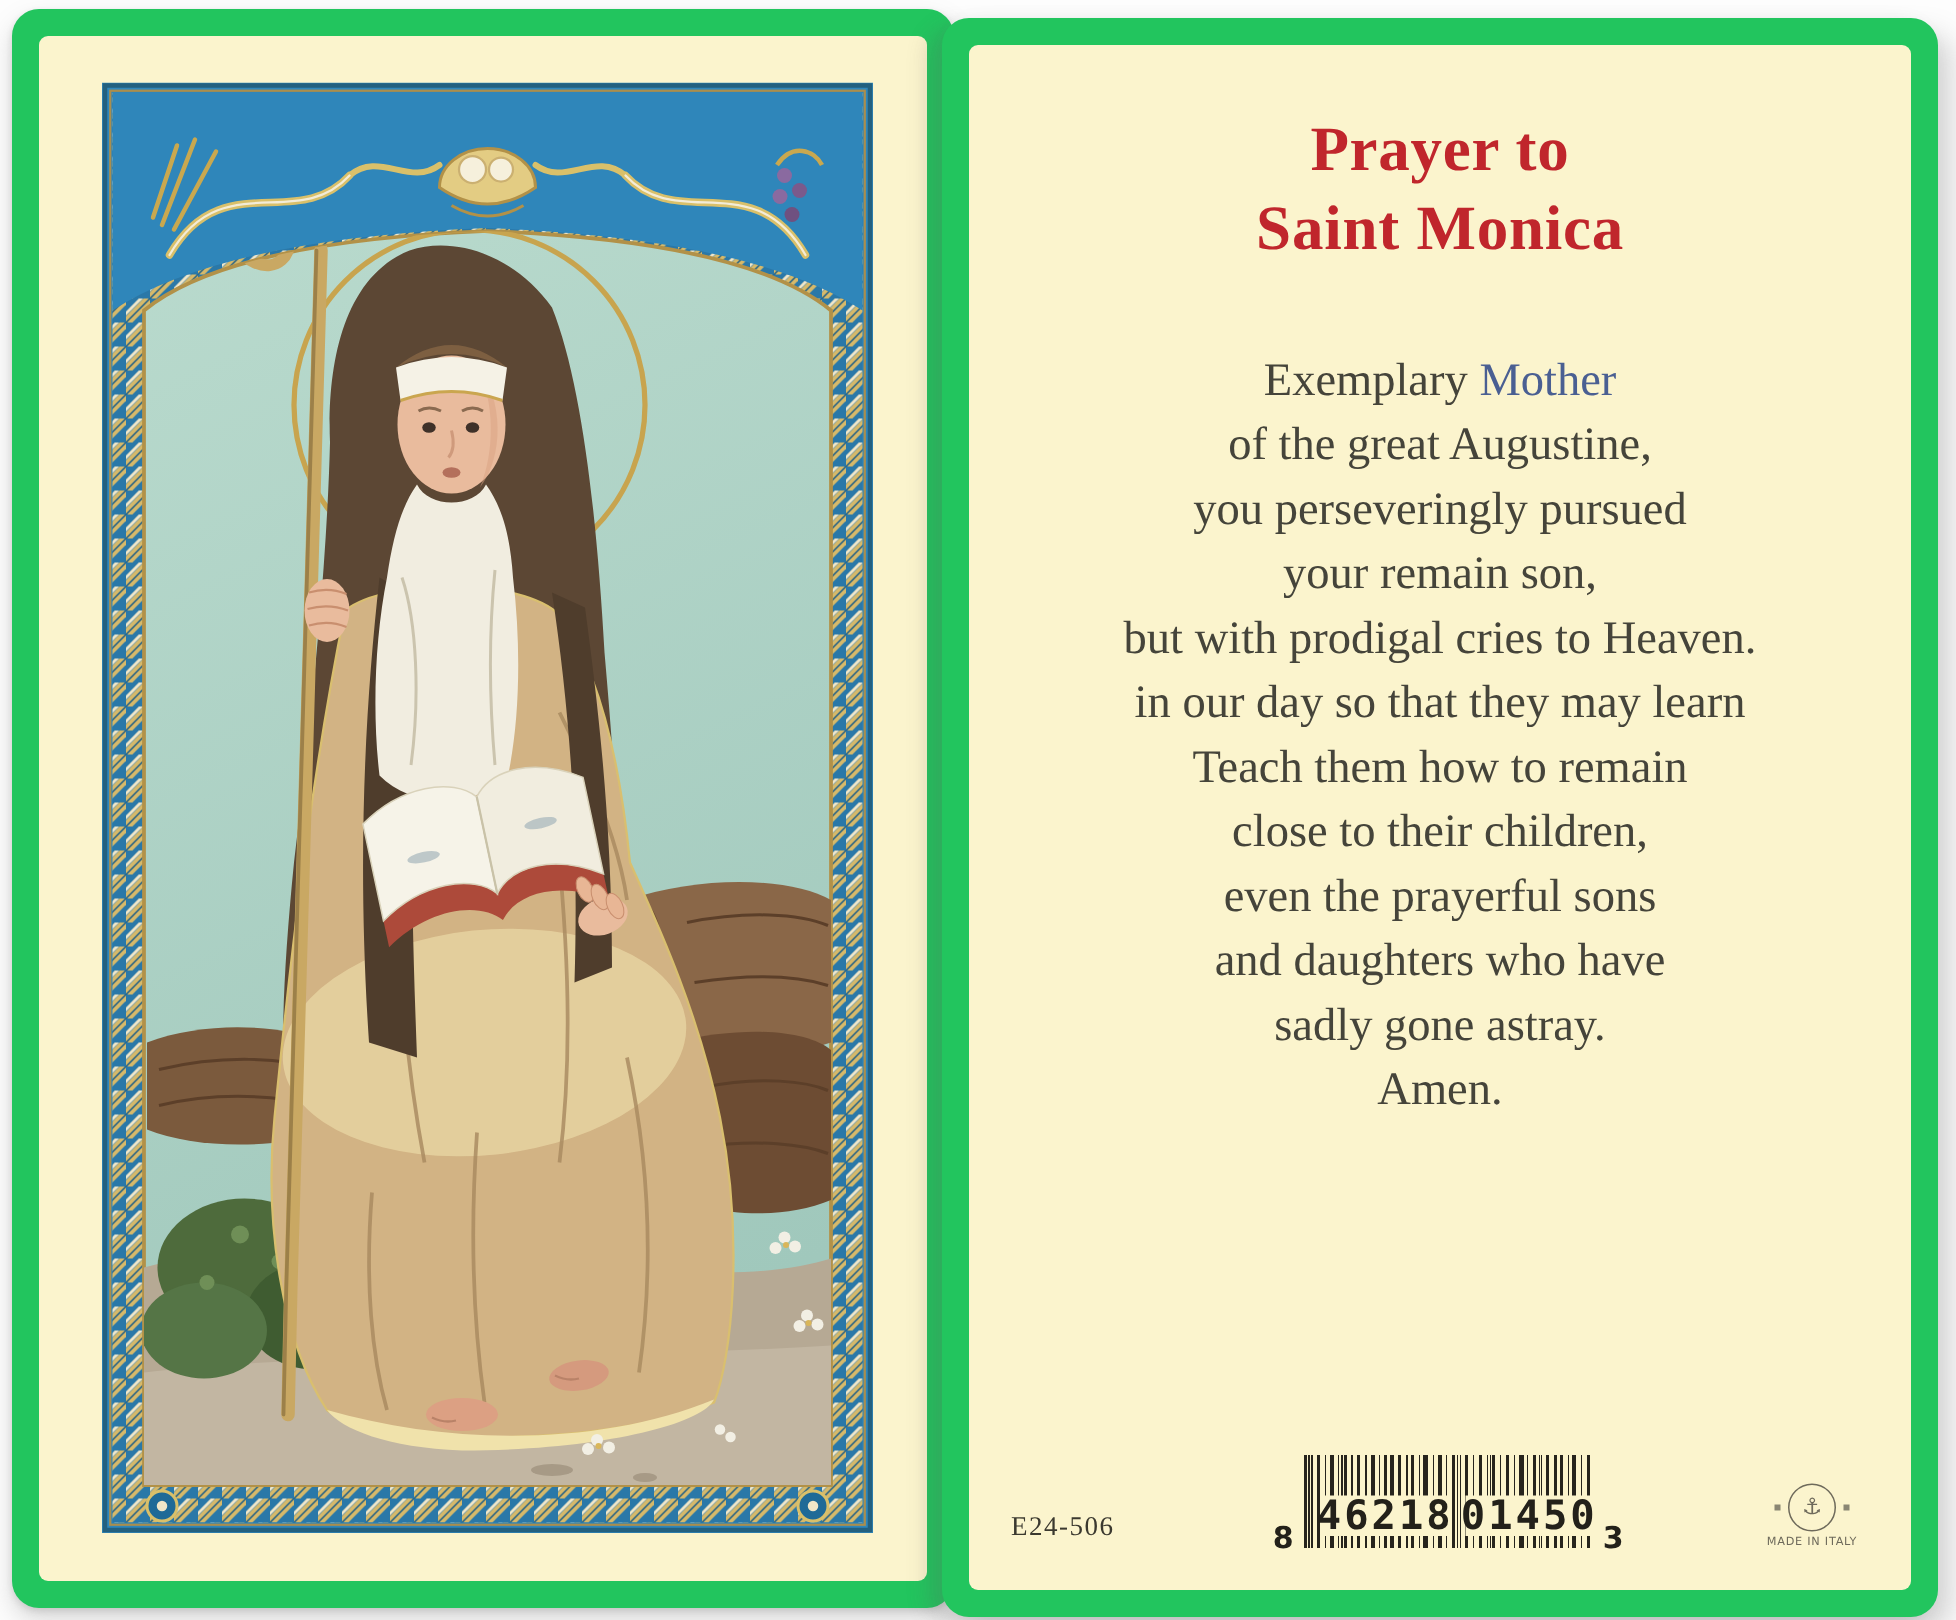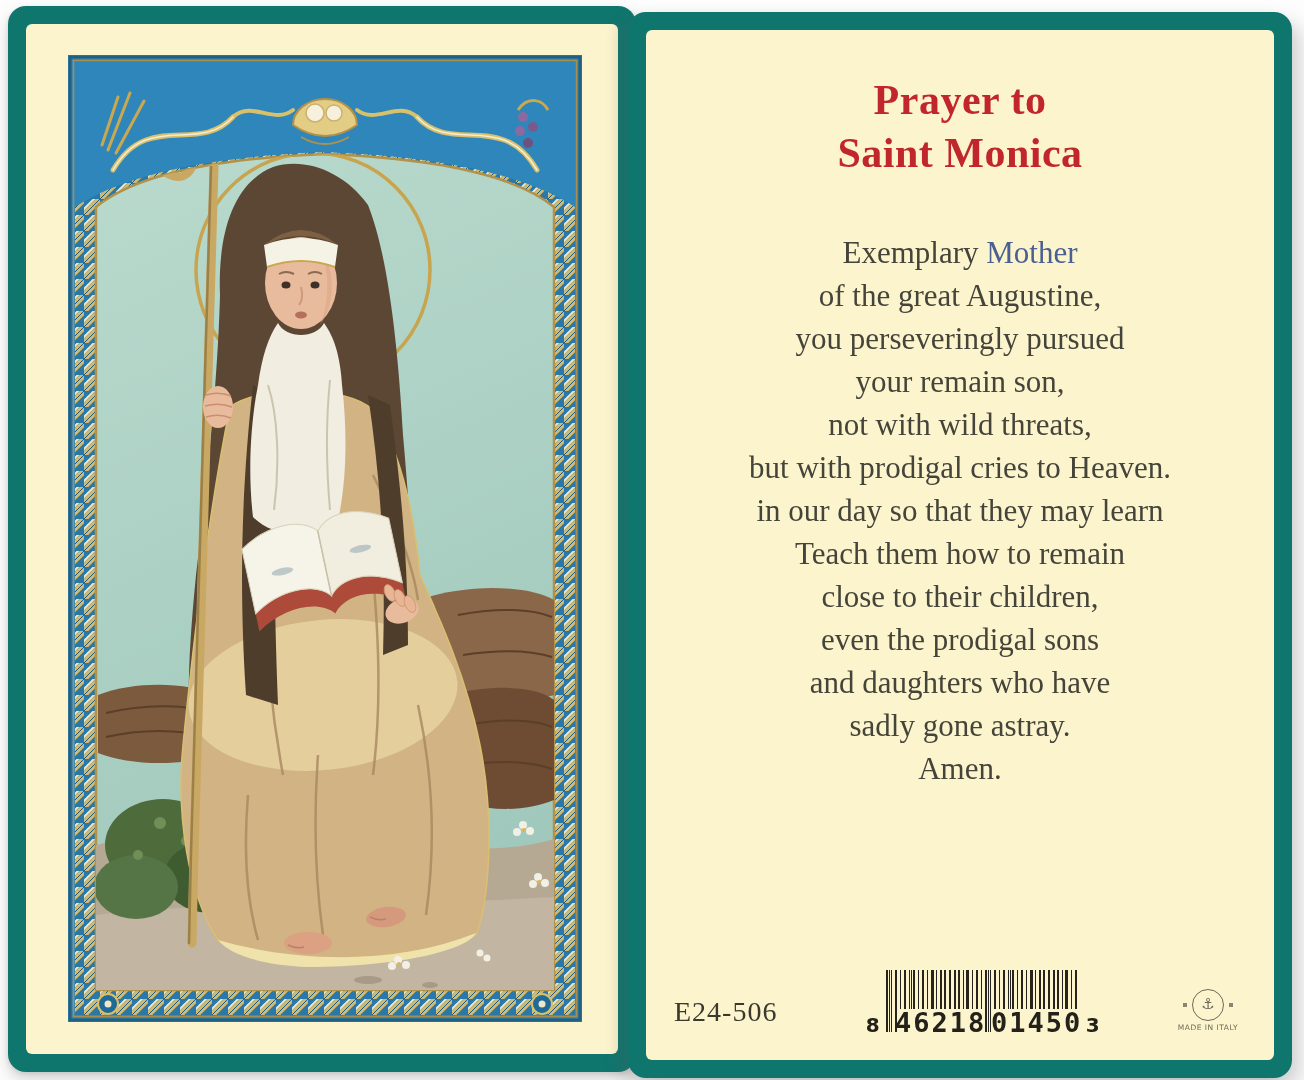--- a/index.html
+++ b/index.html
@@ -14,21 +14,21 @@
     --veil:#5c4734;
     --skin:#e9bb9d;
   }
   html,body{margin:0;padding:0;}
   body{
     width:1304px;height:1080px;position:relative;overflow:hidden;
     background:#fdfdfd;
     font-family:"Liberation Serif",serif;
   }
   .card{
-    position:absolute;background:#0f766e;border-radius:18px;
+    position:absolute;background:#22c55e;border-radius:18px;
   }
   .card-front{
     left:8px;top:6px;width:628px;height:1066px;
     box-shadow:0 8px 16px rgba(130,130,130,.30), 0 2px 5px rgba(0,0,0,.12);
   }
   .card-back{
     left:628px;top:12px;width:664px;height:1066px;
     box-shadow:-9px 6px 14px rgba(90,90,90,.22), 10px 10px 18px rgba(130,130,130,.30);
   }
   .cream{
@@ -48,33 +48,33 @@
   .prayer{
     margin-top:50px;text-align:center;
     font-size:31px;line-height:43px;color:var(--text-dark);
   }
   .prayer .hl{color:var(--highlight-blue);}
   .footer{
     position:absolute;left:28px;right:28px;bottom:24px;height:84px;
     display:flex;align-items:flex-end;justify-content:space-between;
   }
   .item-code{
-    font-size:28px;color:#3b392f;letter-spacing:1px;margin-bottom:8px;
+    font-size:18px;color:#3b392f;letter-spacing:1px;margin-bottom:8px;
   }
   .barcode{
     position:relative;width:230px;height:66px;margin-left:18px;
   }
   .bars{
     position:absolute;left:18px;right:18px;top:0;bottom:4px;
     background:
       repeating-linear-gradient(90deg,#26241d 0 2px,transparent 2px 5px,#26241d 5px 6px,transparent 6px 9px),
       repeating-linear-gradient(90deg,transparent 0 3px,#26241d 3px 4px,transparent 4px 11px);
   }
   .bc-mask{
-    position:absolute;bottom:0;height:27px;background:var(--card-cream);
+    position:absolute;bottom:12px;height:27px;background:var(--card-cream);
     display:flex;align-items:flex-end;justify-content:center;
     font-family:"DejaVu Sans Mono",monospace;font-size:27px;font-weight:bold;
     color:#23211a;letter-spacing:2px;line-height:26px;text-align:center;
   }
   .bc-mask.g1{left:30px;width:86px;}
   .bc-mask.g2{left:126px;width:86px;}
   .bc-outer{
     position:absolute;bottom:0;font-family:"DejaVu Sans",sans-serif;
     font-size:20px;font-weight:bold;color:#23211a;line-height:22px;
   }
@@ -301,26 +301,25 @@
 
     <div class="prayer">
       <div class="prayer-line">
         <span>Exemplary</span>
         <span class="hl">Mother</span>
       </div>
       <div>
           <div class="prayer-line">of the great Augustine,</div>
           <div class="prayer-line">you perseveringly pursued</div>
           <div class="prayer-line">your remain son,</div>
-          <div class="prayer-line">not with wild threats,</div>
           <div class="prayer-line">but with prodigal cries to Heaven.</div>
           <div class="prayer-line">in our day so that they may learn</div>
           <div class="prayer-line">Teach them how to remain</div>
           <div class="prayer-line">close to their children,</div>
-          <div class="prayer-line">even the prodigal sons</div>
+          <div class="prayer-line">even the prayerful sons</div>
           <div class="prayer-line">and daughters who have</div>
           <div class="prayer-line">sadly gone astray.</div>
           <div class="prayer-line">Amen.</div>
         </div>
     </div>
 
     <div class="footer">
       <div class="item-code">E24-506</div>
 
       <div class="barcode">

